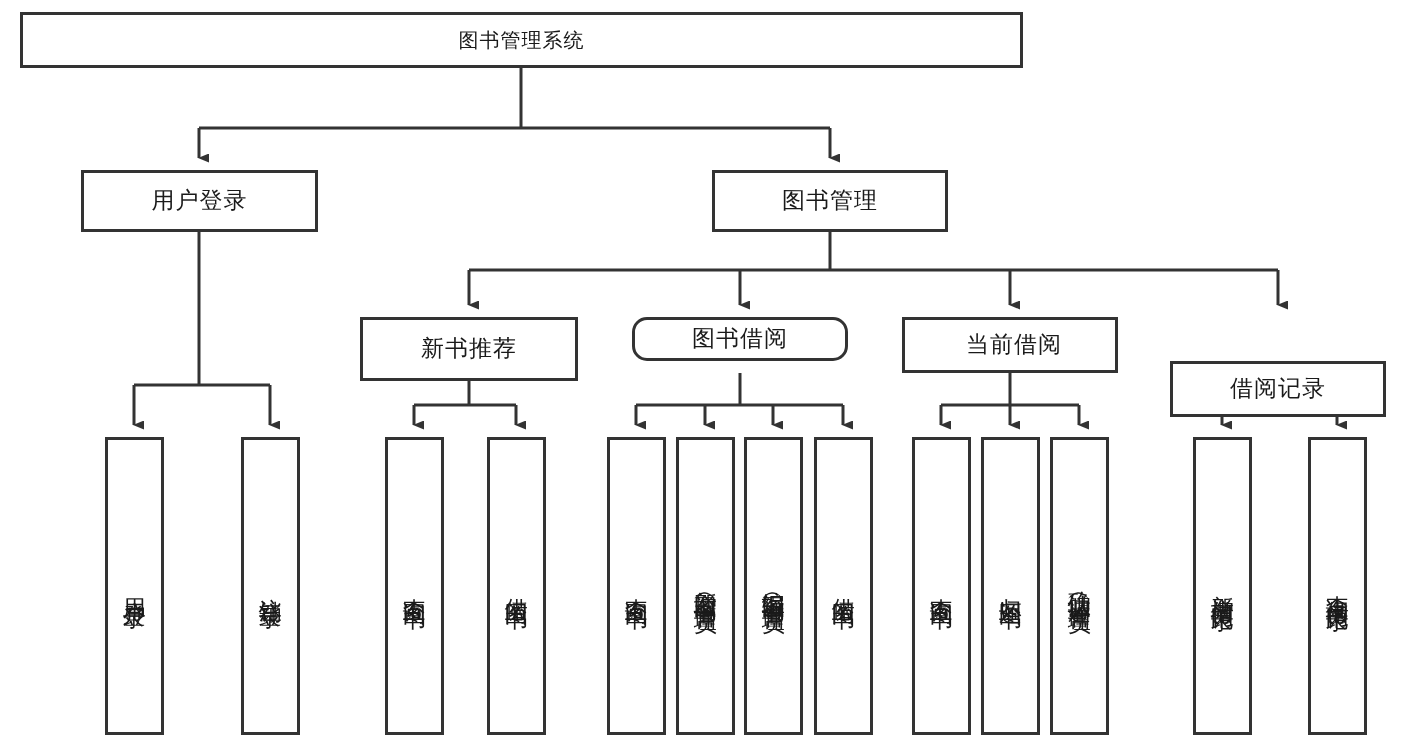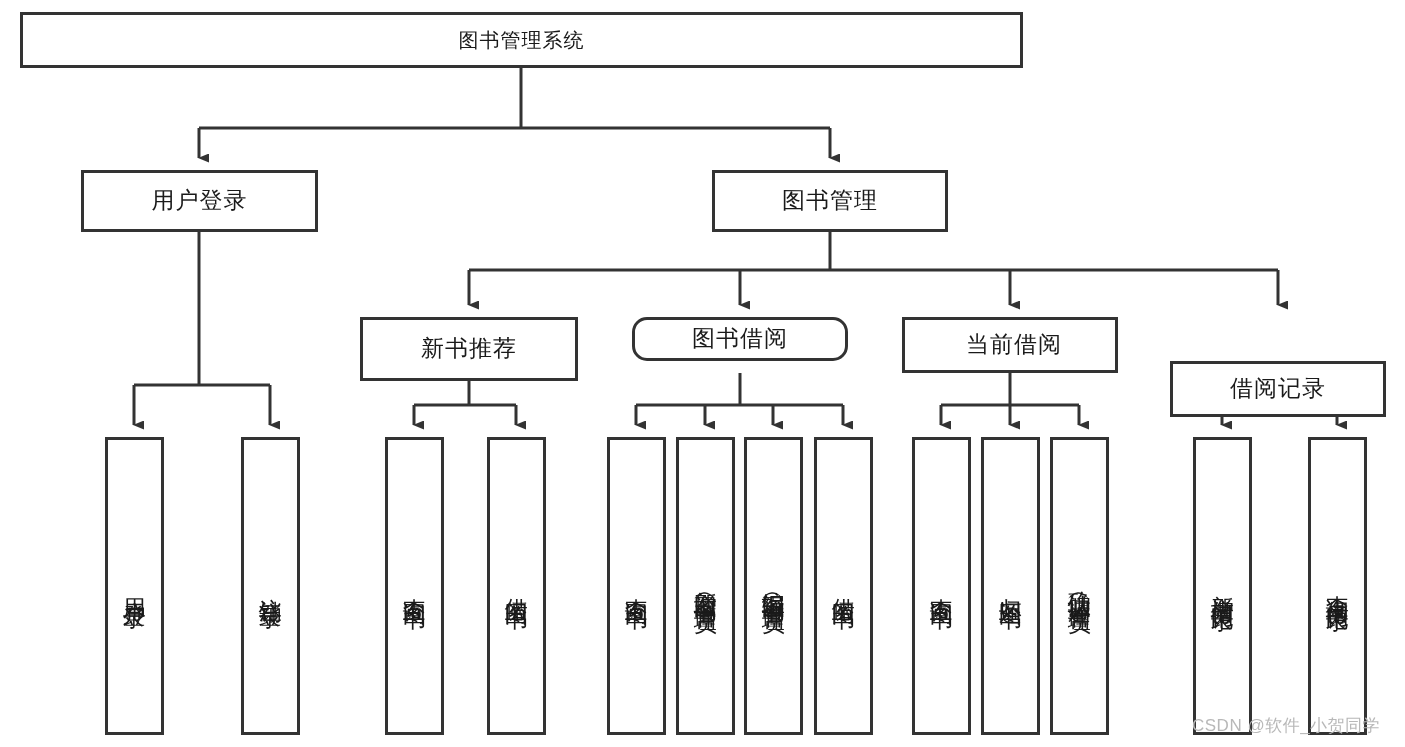--- a/index.html
+++ b/index.html
@@ -183,15 +183,14 @@
     <span class="label">确认归还（管理员）</span>
   </div>
 
   <div class="node vert" style="left:1193px; top:437px; width:59px; height:298px;">
     <span class="label">新增借阅记录</span>
   </div>
   <div class="node vert" style="left:1308px; top:437px; width:59px; height:298px;">
     <span class="label">查询借阅记录</span>
   </div>
 
-  <div class="watermark" style="left:1192px; top:714px;">CSDN @软件_小贺同学</div>
 
 </div>
 
 </body></html>

